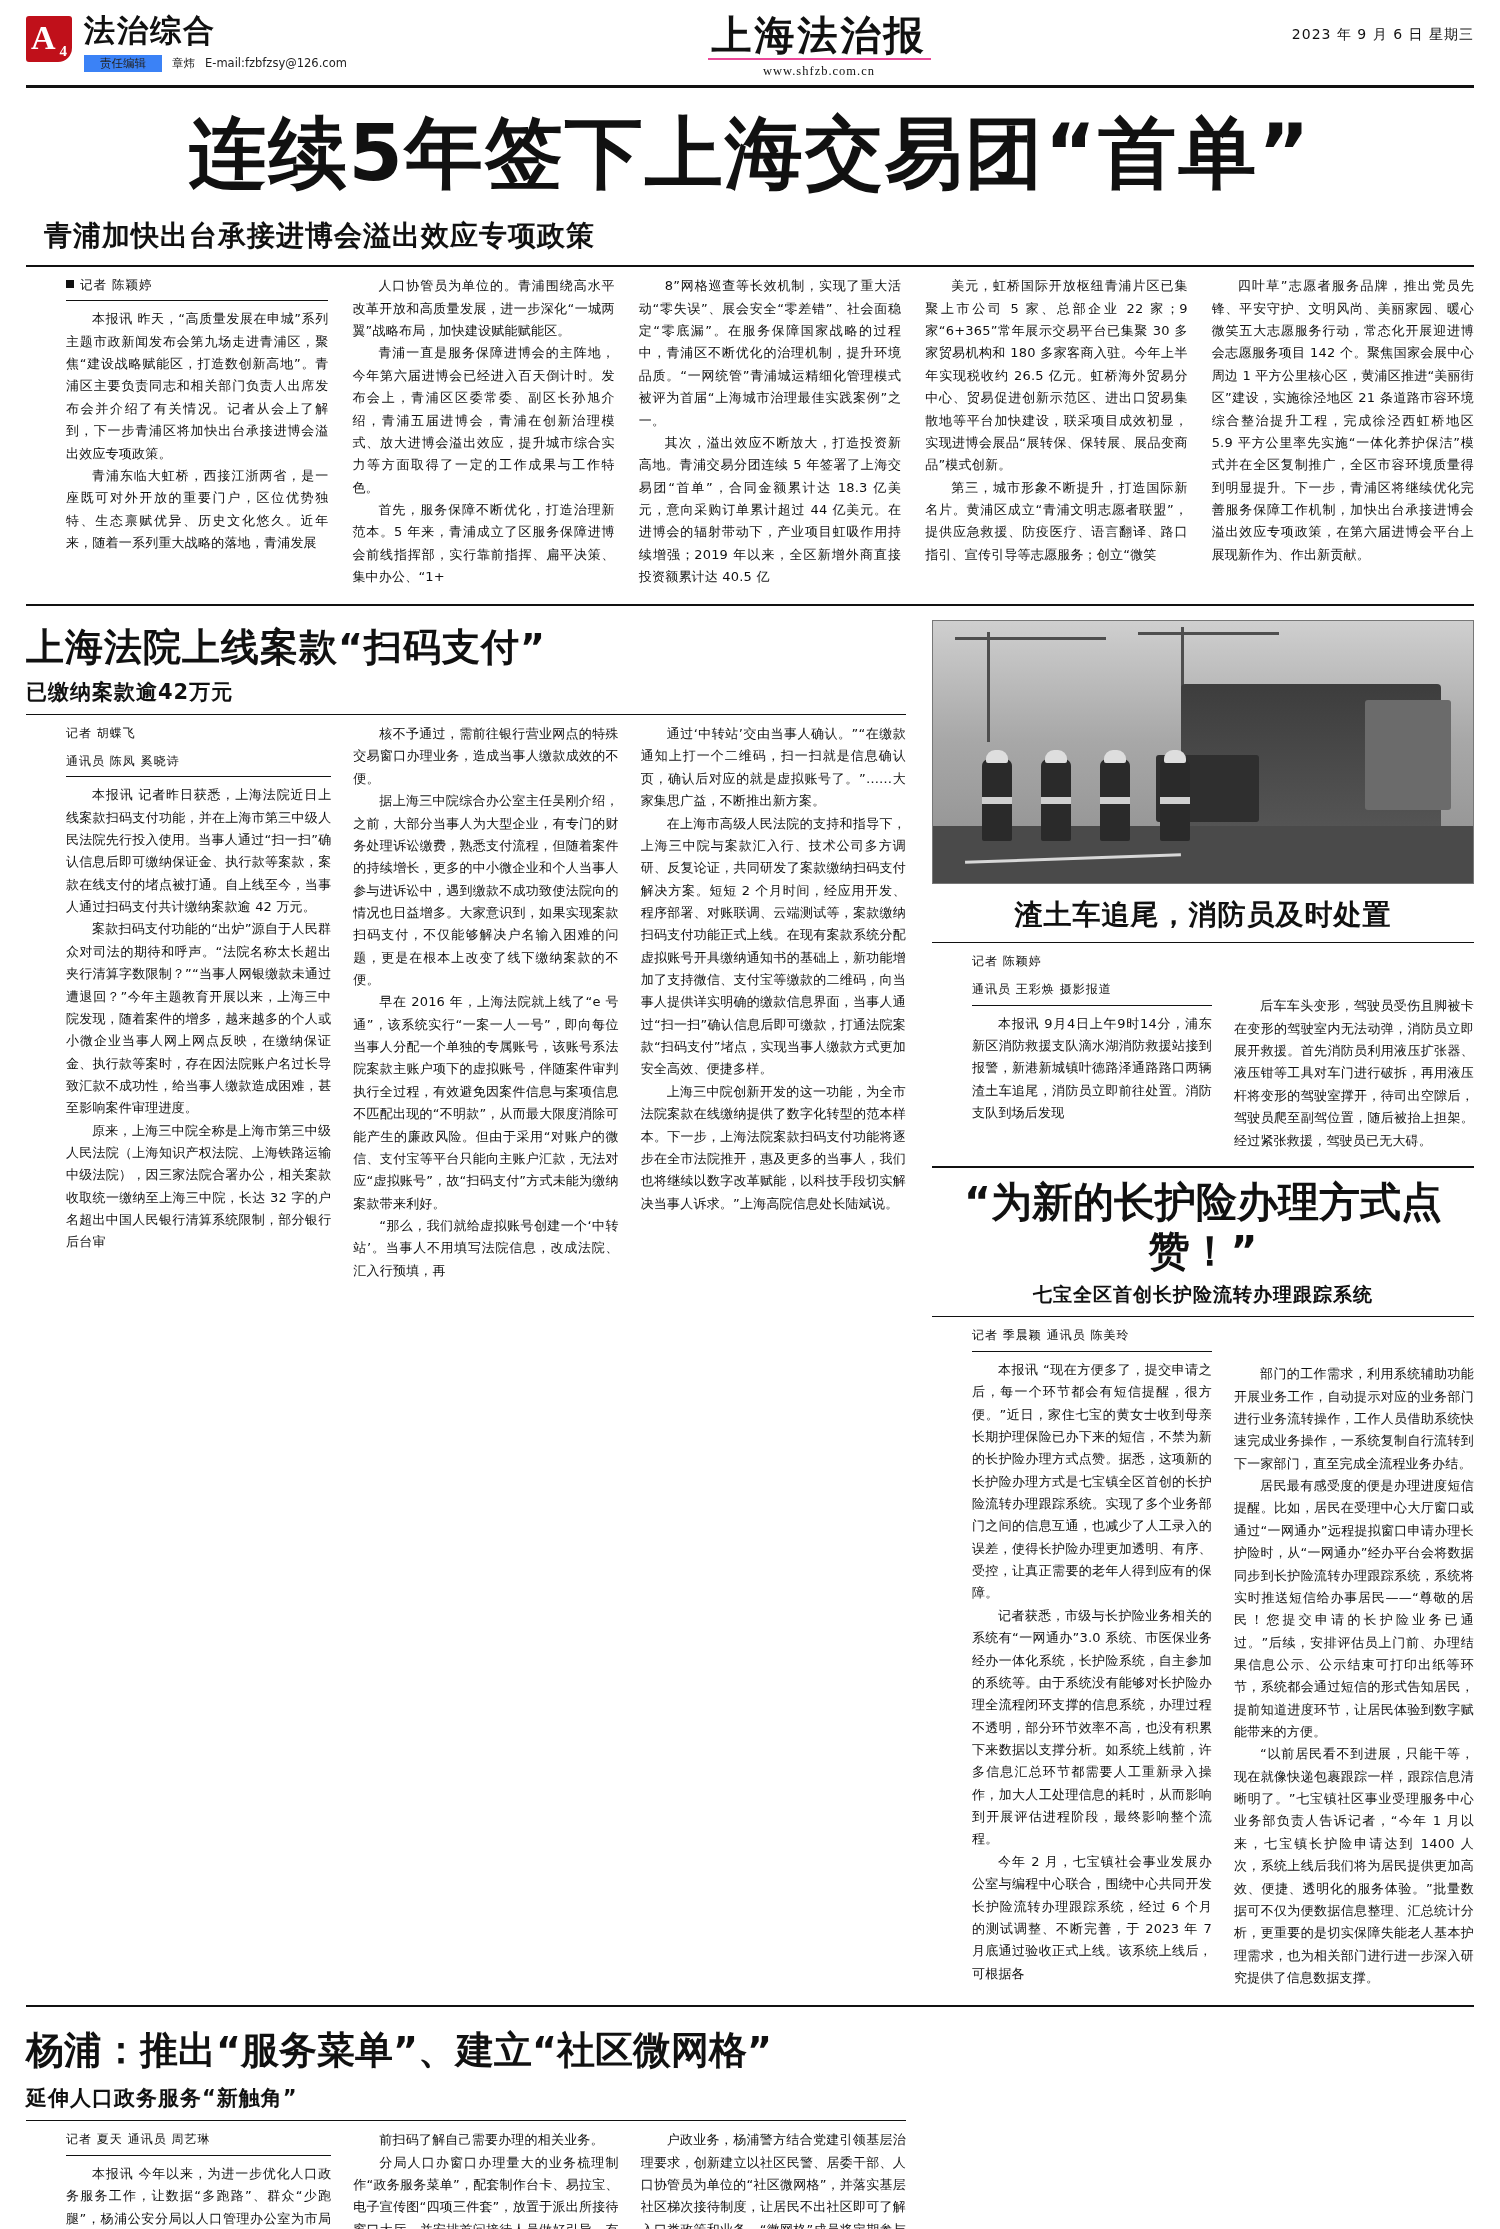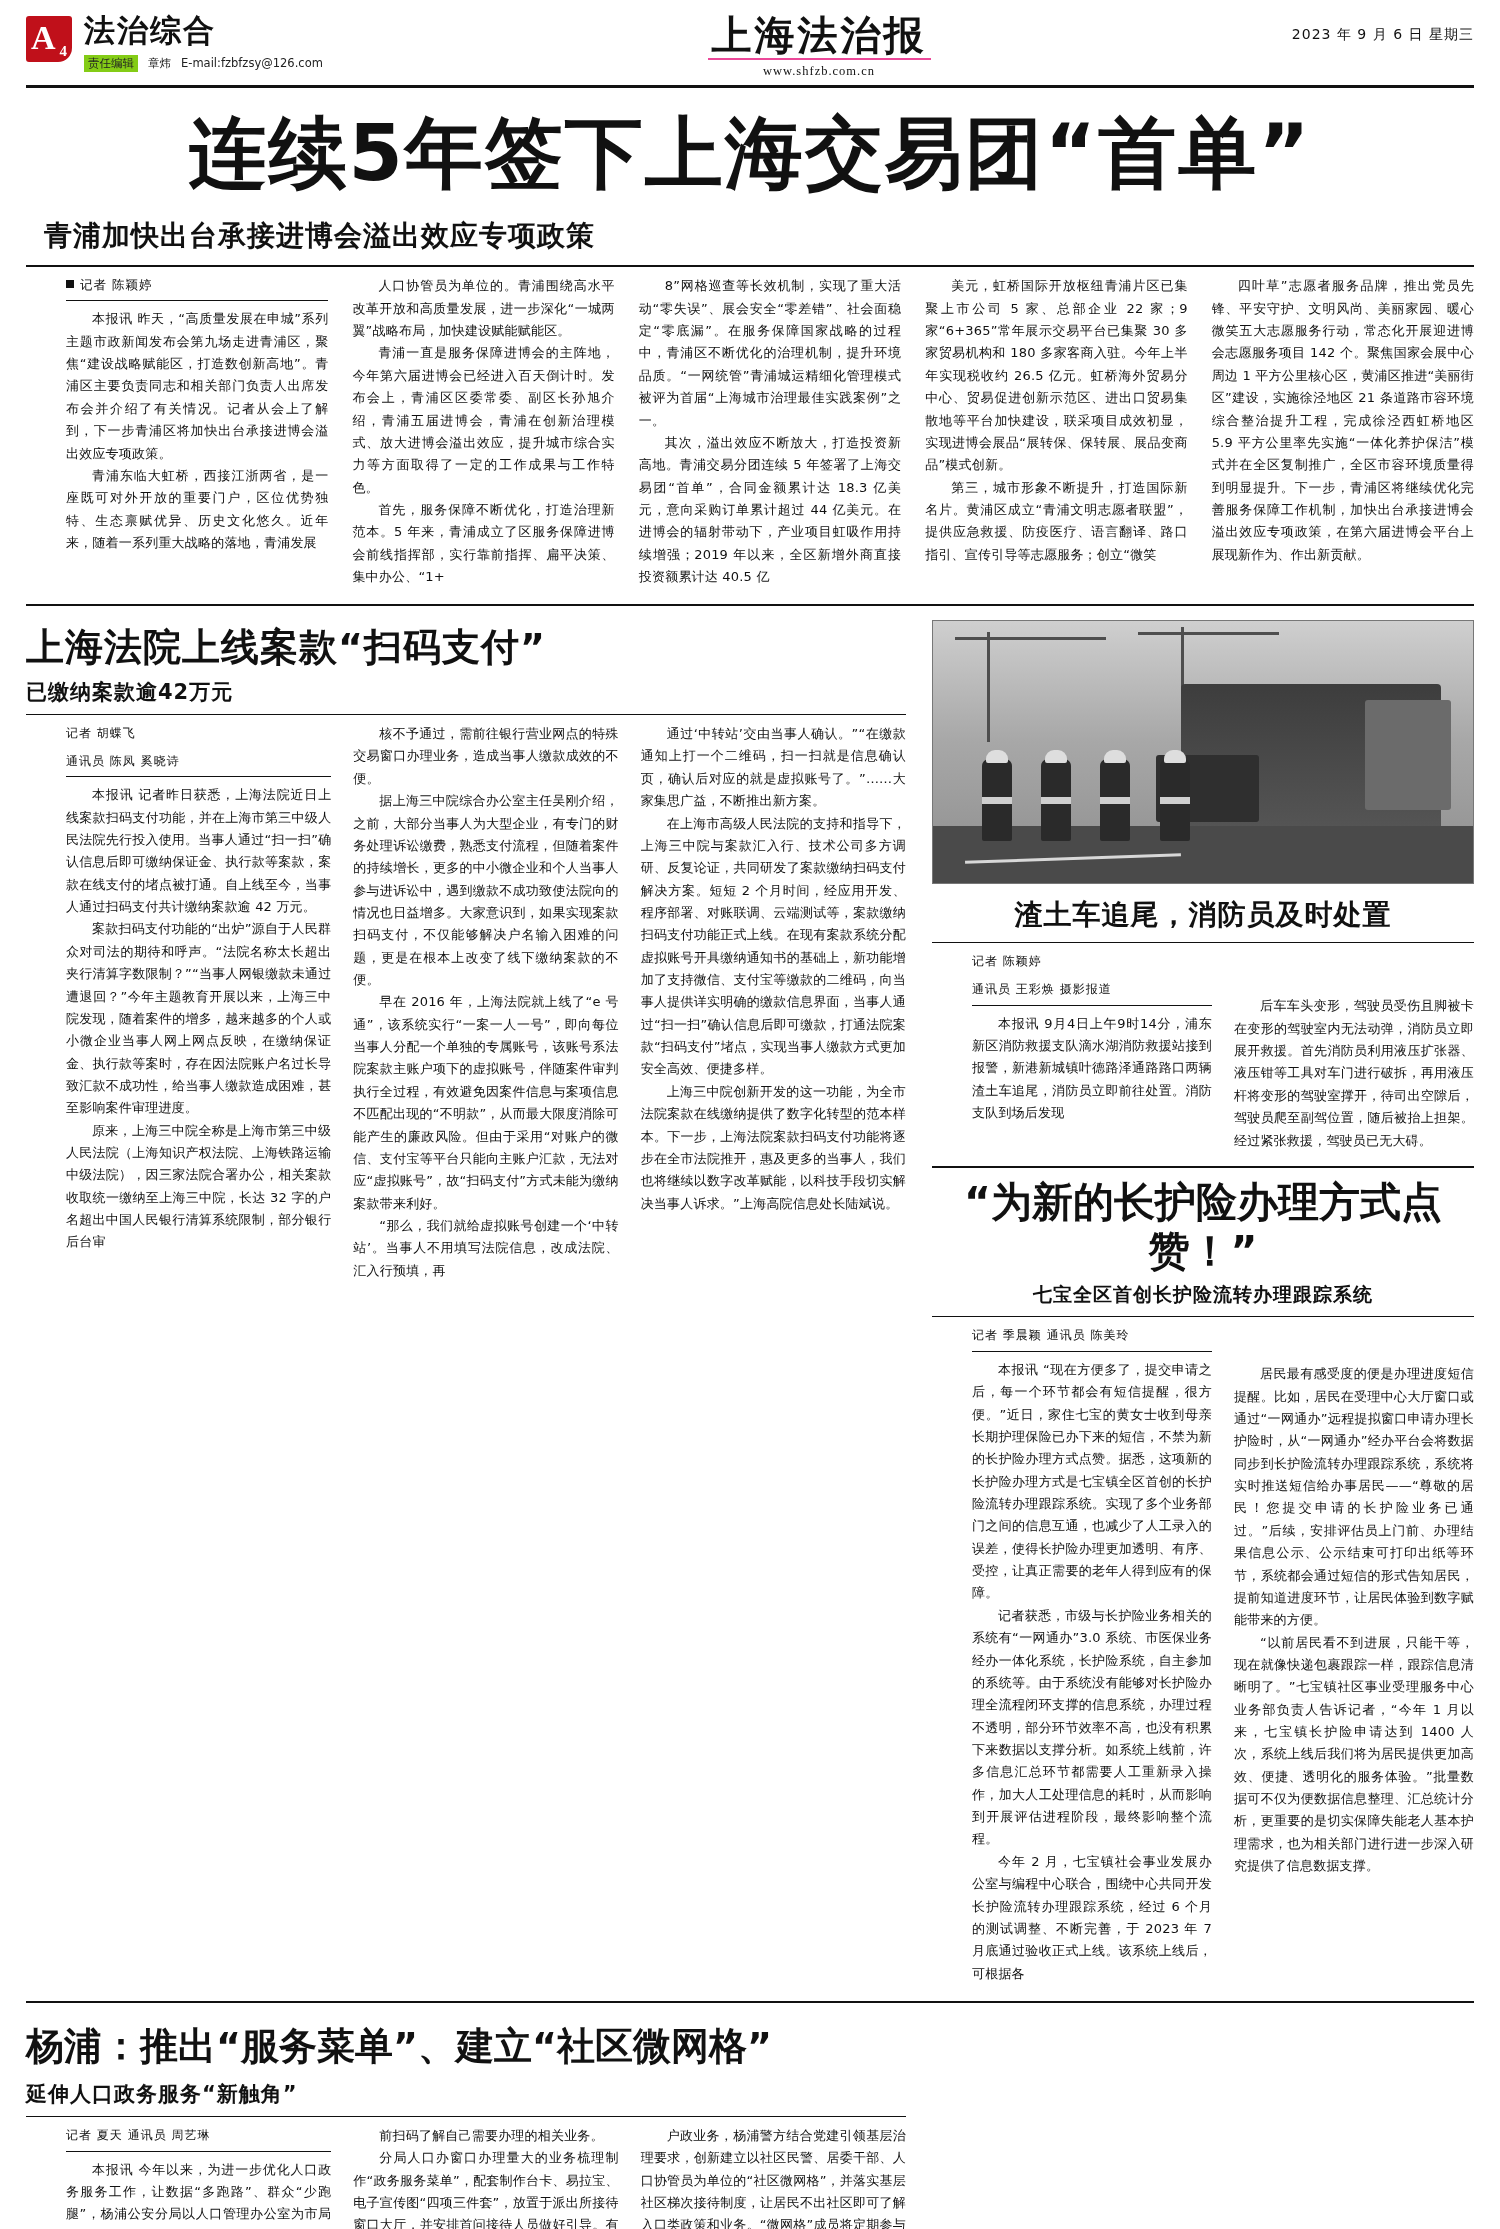--- a/index.html
+++ b/index.html
@@ -65,22 +65,22 @@
   }
   .editor-line {
     margin-top: 8px;
     font-size: 11.5px;
     color: #222;
     display: flex;
     align-items: center;
     gap: 10px;
   }
   .editor-line .tag {
-    background: #84cc16;
-    padding: 1px 4px;
+    background: #3b82f6;
+    padding: 1px 16px;
   }
   .masthead-center {
     flex: 1 1 auto;
     text-align: center;
     padding-top: 0px;
   }
   .paper-title {
     font-size: 40px;
     font-weight: bold;
     font-family: "DejaVu Serif", "Liberation Serif", serif;
@@ -469,20 +469,21 @@
           </div>
           <div class="byline-rule"></div>
           <div class="bodytext">
             <p>本报讯  “现在方便多了，提交申请之后，每一个环节都会有短信提醒，很方便。”近日，家住七宝的黄女士收到母亲长期护理保险已办下来的短信，不禁为新的长护险办理方式点赞。据悉，这项新的长护险办理方式是七宝镇全区首创的长护险流转办理跟踪系统。实现了多个业务部门之间的信息互通，也减少了人工录入的误差，使得长护险办理更加透明、有序、受控，让真正需要的老年人得到应有的保障。</p>
             <p>记者获悉，市级与长护险业务相关的系统有“一网通办”3.0 系统、市医保业务经办一体化系统，长护险系统，自主参加的系统等。由于系统没有能够对长护险办理全流程闭环支撑的信息系统，办理过程不透明，部分环节效率不高，也没有积累下来数据以支撑分析。如系统上线前，许多信息汇总环节都需要人工重新录入操作，加大人工处理信息的耗时，从而影响到开展评估进程阶段，最终影响整个流程。</p>
             <p>今年 2 月，七宝镇社会事业发展办公室与编程中心联合，围绕中心共同开发长护险流转办理跟踪系统，经过 6 个月的测试调整、不断完善，于 2023 年 7 月底通过验收正式上线。该系统上线后，可根据各</p>
           </div>
         </div>
         <div class="col">
           <div class="bodytext" style="padding-top:38px">
+            <p>部门的工作需求，利用系统辅助功能开展业务工作，自动提示对应的业务部门进行业务流转操作，工作人员借助系统快速完成业务操作，一系统复制自行流转到下一家部门，直至完成全流程业务办结。</p>
             <p>居民最有感受度的便是办理进度短信提醒。比如，居民在受理中心大厅窗口或通过“一网通办”远程提拟窗口申请办理长护险时，从“一网通办”经办平台会将数据同步到长护险流转办理跟踪系统，系统将实时推送短信给办事居民——“尊敬的居民！您提交申请的长护险业务已通过。”后续，安排评估员上门前、办理结果信息公示、公示结束可打印出纸等环节，系统都会通过短信的形式告知居民，提前知道进度环节，让居民体验到数字赋能带来的方便。</p>
             <p>“以前居民看不到进展，只能干等，现在就像快递包裹跟踪一样，跟踪信息清晰明了。”七宝镇社区事业受理服务中心业务部负责人告诉记者，“今年 1 月以来，七宝镇长护险申请达到 1400 人次，系统上线后我们将为居民提供更加高效、便捷、透明化的服务体验。”批量数据可不仅为便数据信息整理、汇总统计分析，更重要的是切实保障失能老人基本护理需求，也为相关部门进行进一步深入研究提供了信息数据支撑。</p>
           </div>
         </div>
       </div>
     </div>
   </div>
 
   <div class="rule-thick" style="margin-top:16px"></div>
   <div class="bottom-wrap">

